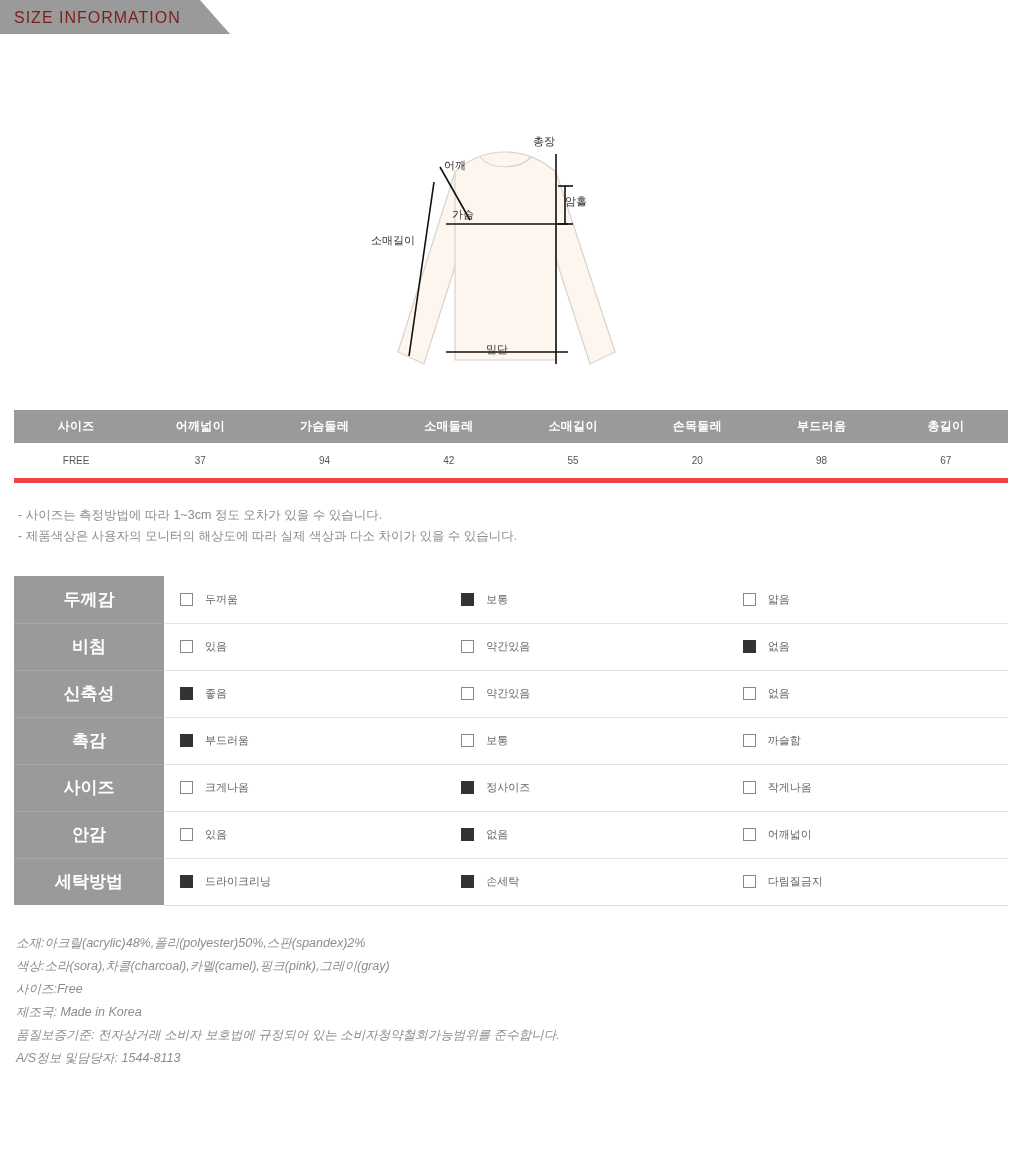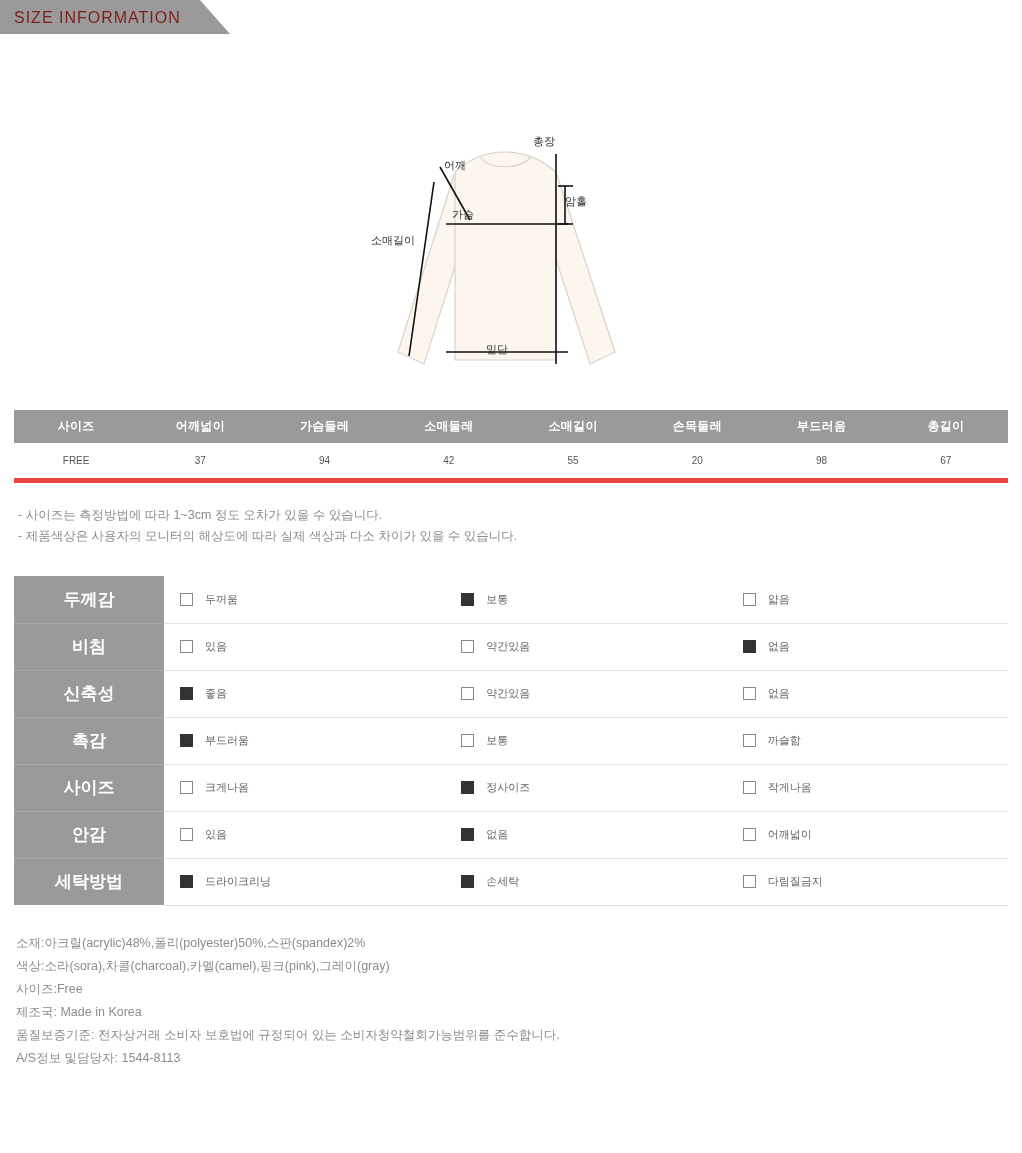--- a/index.html
+++ b/index.html
@@ -145,20 +145,21 @@
   .opt-pad1 { padding-left: 48px; }
   .opt-pad2 { padding-left: 28px; }
   .opt-pad3 { padding-left: 32px; }
 
   
   .footer-info {
     margin: 26px 0 0 16px;
     font-size: 12.5px;
     color: #8c8c8c;
     line-height: 23px;
+    font-style: italic;
   }
 </style>
 </head>
 <body>
 
 <div class="header-wrap">
   <div class="header-tab"></div>
   <div class="header-title">SIZE INFORMATION</div>
 </div>
 

